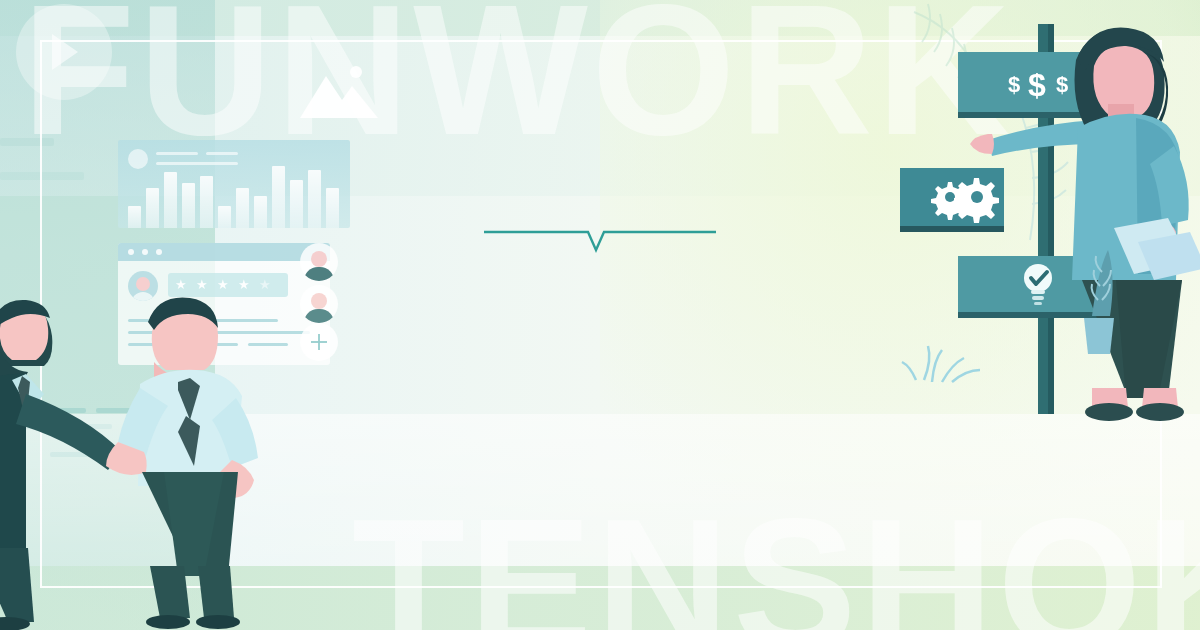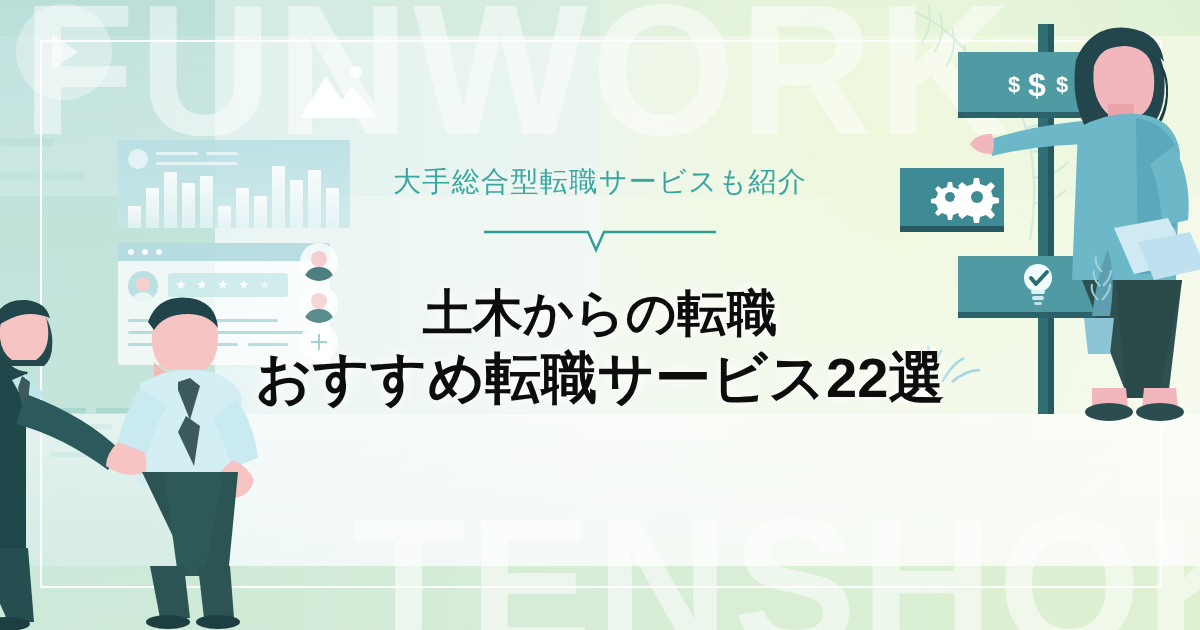--- a/index.html
+++ b/index.html
@@ -368,24 +368,19 @@
 
     <g stroke="#9fd6e2" stroke-width="2.5" fill="none">
       <path d="M24 380 q8 -20 4 -34"></path>
         <path d="M32 382 q2 -22 10 -32"></path>
       <path d="M42 382 q10 -18 22 -24"></path>
         <path d="M52 382 q14 -12 28 -12"></path>
       <path d="M16 380 q-6 -14 -14 -18"></path>
     </g>
   </svg>
 
-  <div class="subtitle">大手総合型転職サービスも紹介</div>
 
   <svg class="divider" viewBox="0 0 240 36">
     <path d="M4 8 L108 8 L116 26 L124 8 L236 8" fill="none" stroke="#2e9e97" stroke-width="2.4" stroke-linejoin="miter"></path>
   </svg>
 
-  <div class="title">
-    <span class="l1">土木からの転職</span>
-    <span class="l2">おすすめ転職サービス22選</span>
-  </div>
 
 </div>
 
 </body></html>

